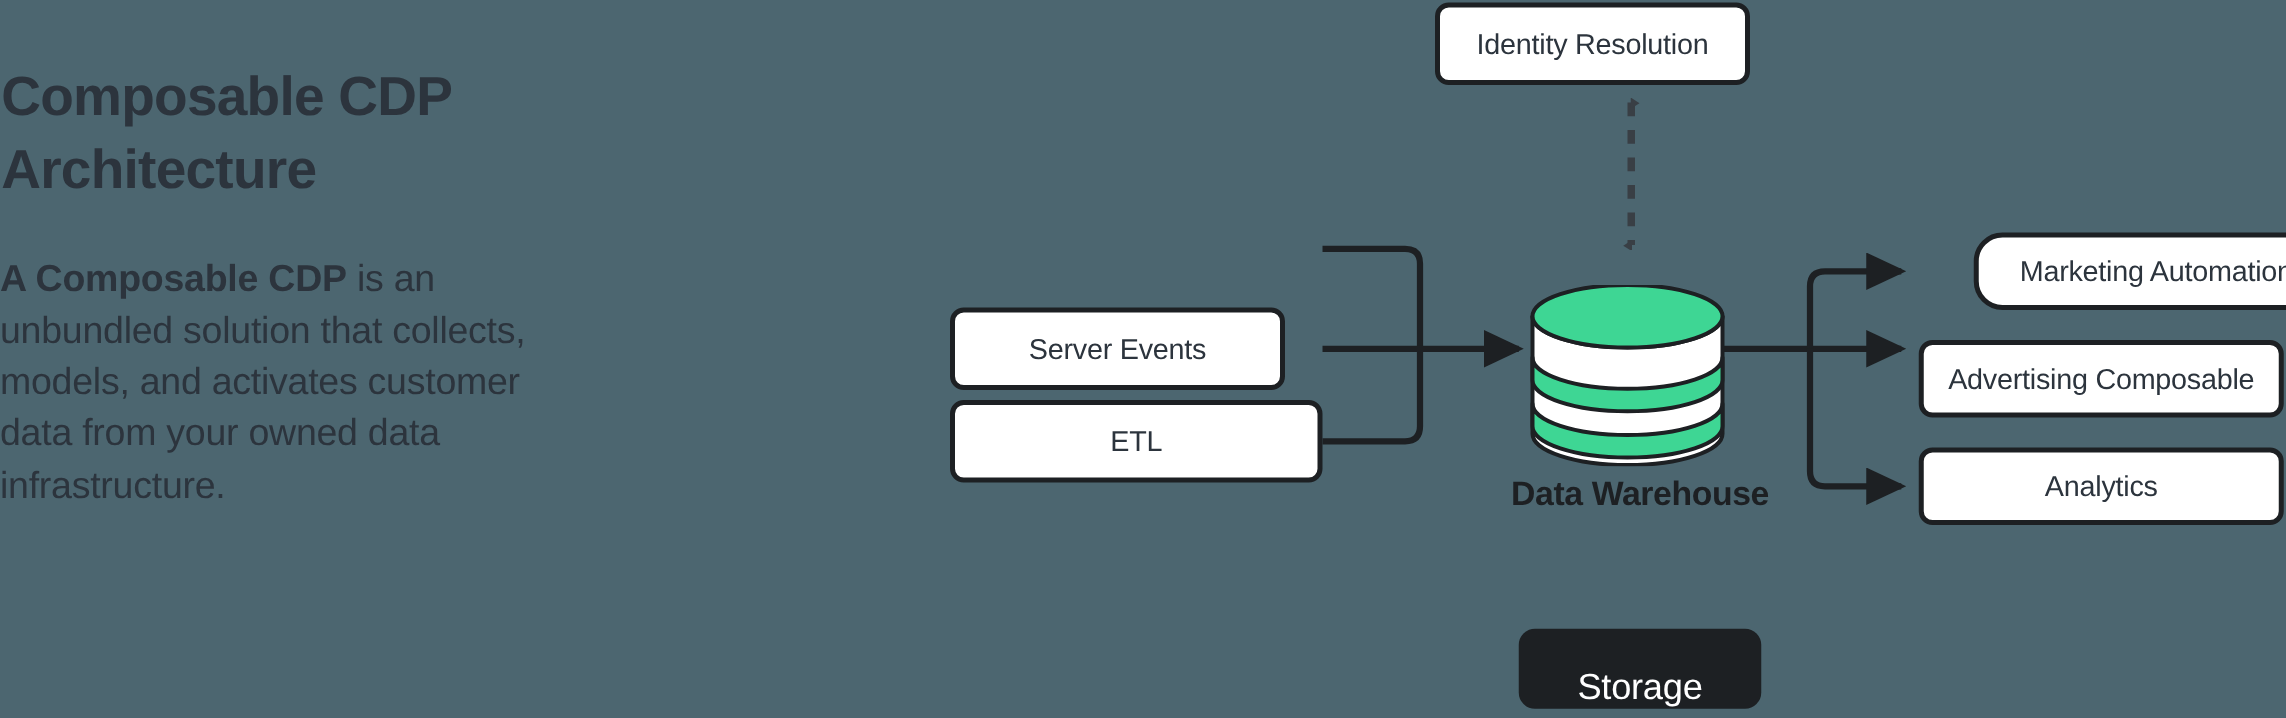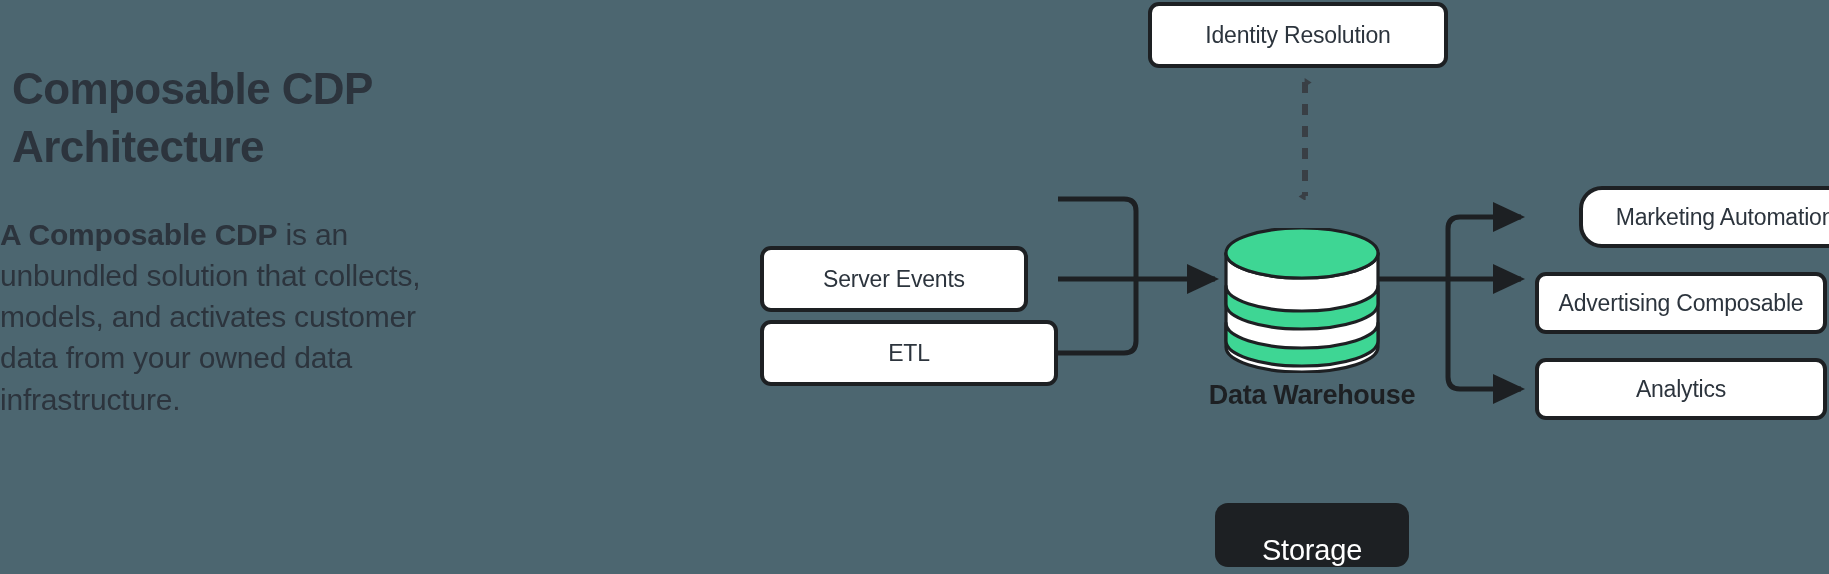--- a/index.html
+++ b/index.html
@@ -25,21 +25,21 @@
     left: 0px;
     top: 48px;
     width: 430px;
   }
   #page-title {
     font-size: 44px;
     font-weight: bold;
     line-height: 1.32;
     color: #2c343d;
     letter-spacing: -0.6px;
-    margin: 12px;
+    margin: 1px;
   }
   #page-description {
     margin: 0;
     margin-top: 38px;
     font-size: 30px;
     line-height: 1.37;
     color: #2c343d;
     letter-spacing: -0.2px;
   }
   #page-description .lead {
@@ -61,21 +61,21 @@
     letter-spacing: -0.2px;
     white-space: nowrap;
   }
 
   
   #node-web     { left: 760px; top: 166px; width: 298px; height: 66px; }
   #node-server  { left: 760px; top: 246px; width: 268px; height: 66px; }
   #node-etl     { left: 760px; top: 320px; width: 298px; height: 66px; }
 
   
-  #node-identity { left: 1148px; top: 2px; width: 300px; height: 66px; }
+  #node-identity { left: 1148px; top: 2px; width: 252px; height: 66px; }
 
   
   #node-marketing { left: 1579px; top: 186px; width: 292px; height: 62px; border-radius: 23px; }
   #node-ads       { left: 1535px; top: 272px; width: 292px; height: 62px; }
   #node-analytics { left: 1535px; top: 358px; width: 292px; height: 62px; }
 
   
   #warehouse-group {
     position: absolute;
     left: 1222px;

